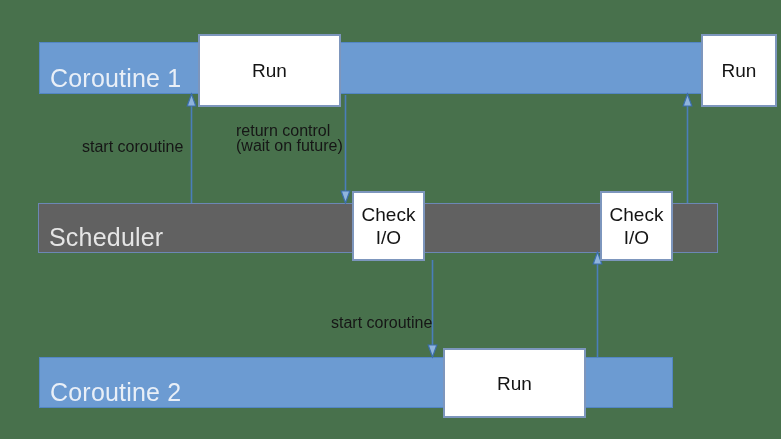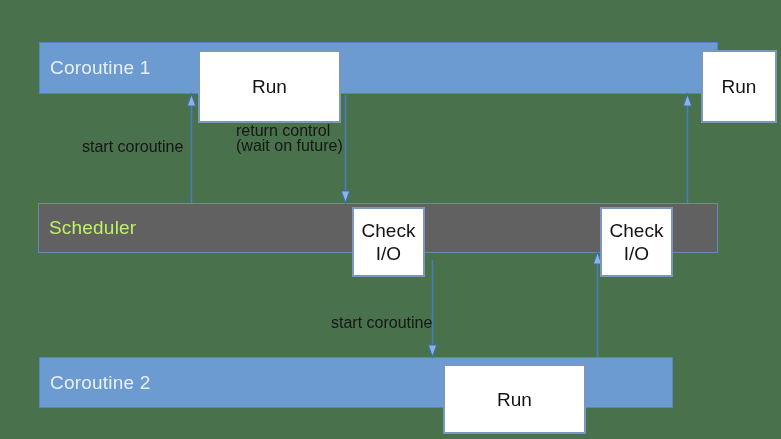--- a/index.html
+++ b/index.html
@@ -3,32 +3,31 @@
 <meta charset="utf-8">
 <style>
   html,body{margin:0;padding:0;background:#48714c;}
   .canvas{
     position:relative;width:781px;height:439px;overflow:hidden;
     background:#48714c;
     font-family:"Liberation Sans", sans-serif;
   }
   .lane{
     position:absolute;box-sizing:border-box;z-index:1;
-    display:flex;align-items:center;padding-left:10px;
-    font-size:19px;letter-spacing:0.2px;
+    display:flex;align-items:flex-end;padding-left:10px;
+    font-size:25px;letter-spacing:0.2px;
   }
   .lane--blue{background:#6c9bd2;border:1px solid #5386c4;color:#e9eff7;}
-  .lane--gray{background:#616161;border:1px solid #6c87b5;color:#bef264;}
+  .lane--gray{background:#616161;border:1px solid #6c87b5;color:#e5e5e5;}
   .node{
     position:absolute;box-sizing:border-box;z-index:3;
     background:#ffffff;border:2px solid #7d96bd;
     display:flex;align-items:center;justify-content:center;
     text-align:center;font-size:19px;line-height:23px;color:#141414;
     white-space:pre-line;
-    margin-top:16px;
   }
   .ann{
     position:absolute;z-index:2;
     font-size:16px;line-height:15px;color:#161616;
     white-space:pre-line;
   }
   svg.arrows{position:absolute;left:0;top:0;z-index:2;}
   svg.arrows line{stroke:#4a7ebb;stroke-width:1.6;}
   svg.arrows polygon{fill:#8fb4dc;stroke:#3c6fae;stroke-width:1.2;}
 </style>

